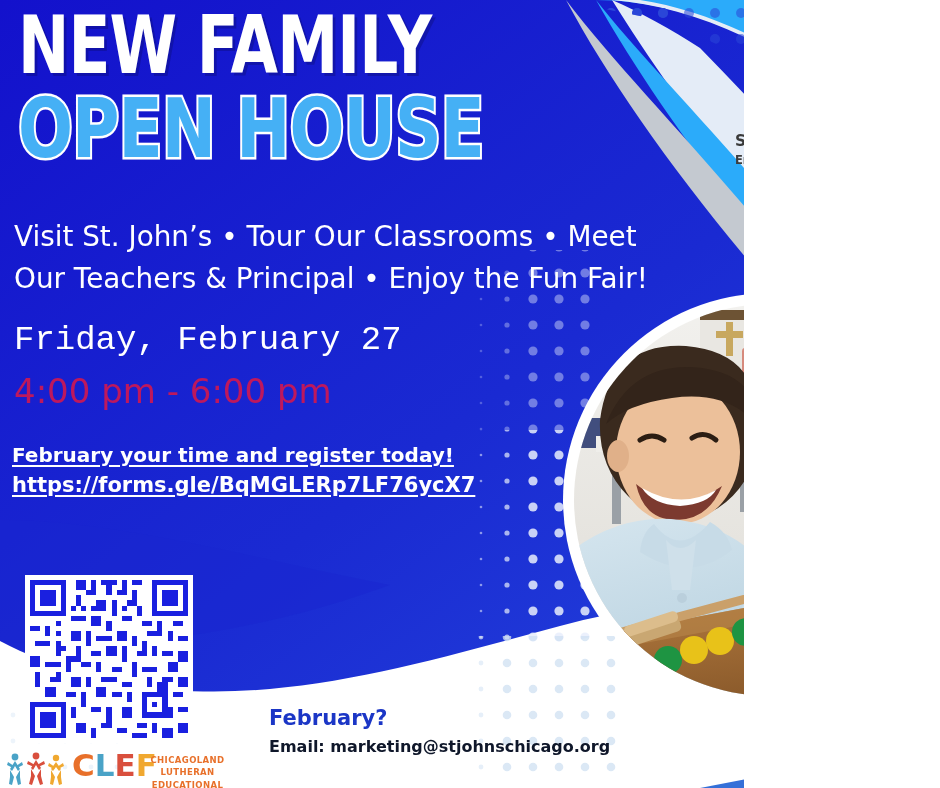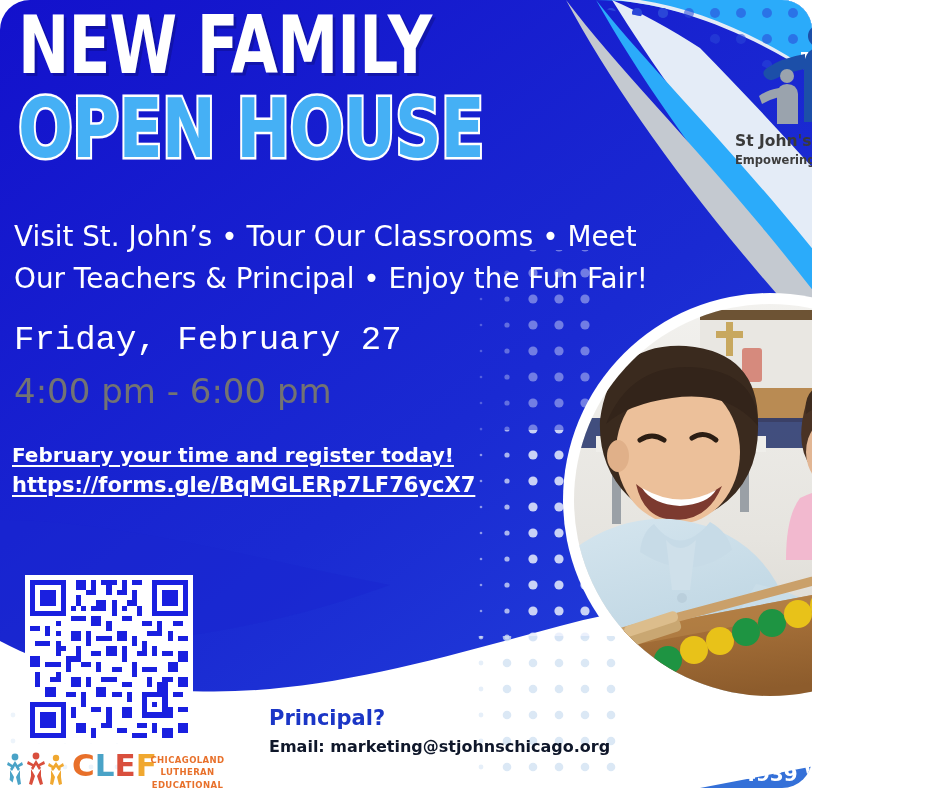--- a/index.html
+++ b/index.html
@@ -2,23 +2,22 @@
 <html><head>
 <meta charset="utf-8">
 <style>
   html,body{margin:0;padding:0;}
   body{
     width:940px;height:788px;overflow:hidden;
     background:#ffffff;
     font-family:"Liberation Sans", sans-serif;
   }
   #poster{
-    position:relative;width:812px;height:788px;overflow:hidden;
+    position:relative;width:744px;height:788px;overflow:hidden;
     background:#ffffff;
-    border-radius:30px;
   }
   .layer{position:absolute;top:0;left:0;width:940px;height:788px;}
   svg.layer{display:block;}
 
   
   .headline-block{position:absolute;left:18px;top:8px;width:640px;}
   .line-new-family{
     font-family:"DejaVu Sans","Liberation Sans",sans-serif;
     font-weight:bold;
     font-size:66px;
@@ -53,21 +52,21 @@
     font-weight:400;
     transform:scaleX(0.96);transform-origin:left top;
   }
   .date-line{
     position:absolute;left:14px;top:323px;
     color:#ffffff;font-size:34px;line-height:1.0;
     font-family:Liberation Mono, monospace;
   }
   .time-line{
     position:absolute;left:14px;top:374px;
-    color:#737373;font-size:34px;line-height:1.0;
+    color:#be185d;font-size:34px;line-height:1.0;
     font-family:"DejaVu Sans","Liberation Sans",sans-serif;
   }
   .reserve{
     position:absolute;left:12px;top:443px;
     color:#ffffff;font-size:20px;font-weight:bold;
     text-decoration:underline;text-underline-offset:3px;
     font-family:"DejaVu Sans","Liberation Sans",sans-serif;
     white-space:nowrap;
   }
   .formurl{
@@ -537,21 +536,21 @@
       <g fill="#1c4fa8">
         <circle cx="156" cy="58" r="8"></circle>
         <path d="M156,67 q11,0 12,11 l0,32 l-23,0 l0,-32 q1,-11 11,-11 Z"></path>
         <path d="M168,71 q14,2 24,9 l-4,8 q-11,-6 -20,-8 Z"></path>
       </g>
     </svg>
     <div class="school-name">St John's Lutheran School</div>
     <div class="school-tag">Empowering. Enlightening. Enriching.</div>
   </div>
 
-  <div class="questions">Principal?</div>
+  <div class="questions">February?</div>
   <div class="email">Email: marketing@stjohnschicago.org</div>
 
   <div class="address">4939 W. Montrose Ave.</div>
 
   <div class="clef">
     <svg viewBox="0 0 60 38" width="60" height="38" style="position:absolute;left:0;top:2px;">
       <g fill="#4aa3c7">
         <circle cx="9" cy="7" r="3.4"></circle>
         <path d="M9,11 l5,8 l-2,2 l-3,-5 l-3,5 l-2,-2 Z"></path>
         <path d="M4,20 l4,7 l-2,8 l-3,-1 l1,-7 Z"></path>

